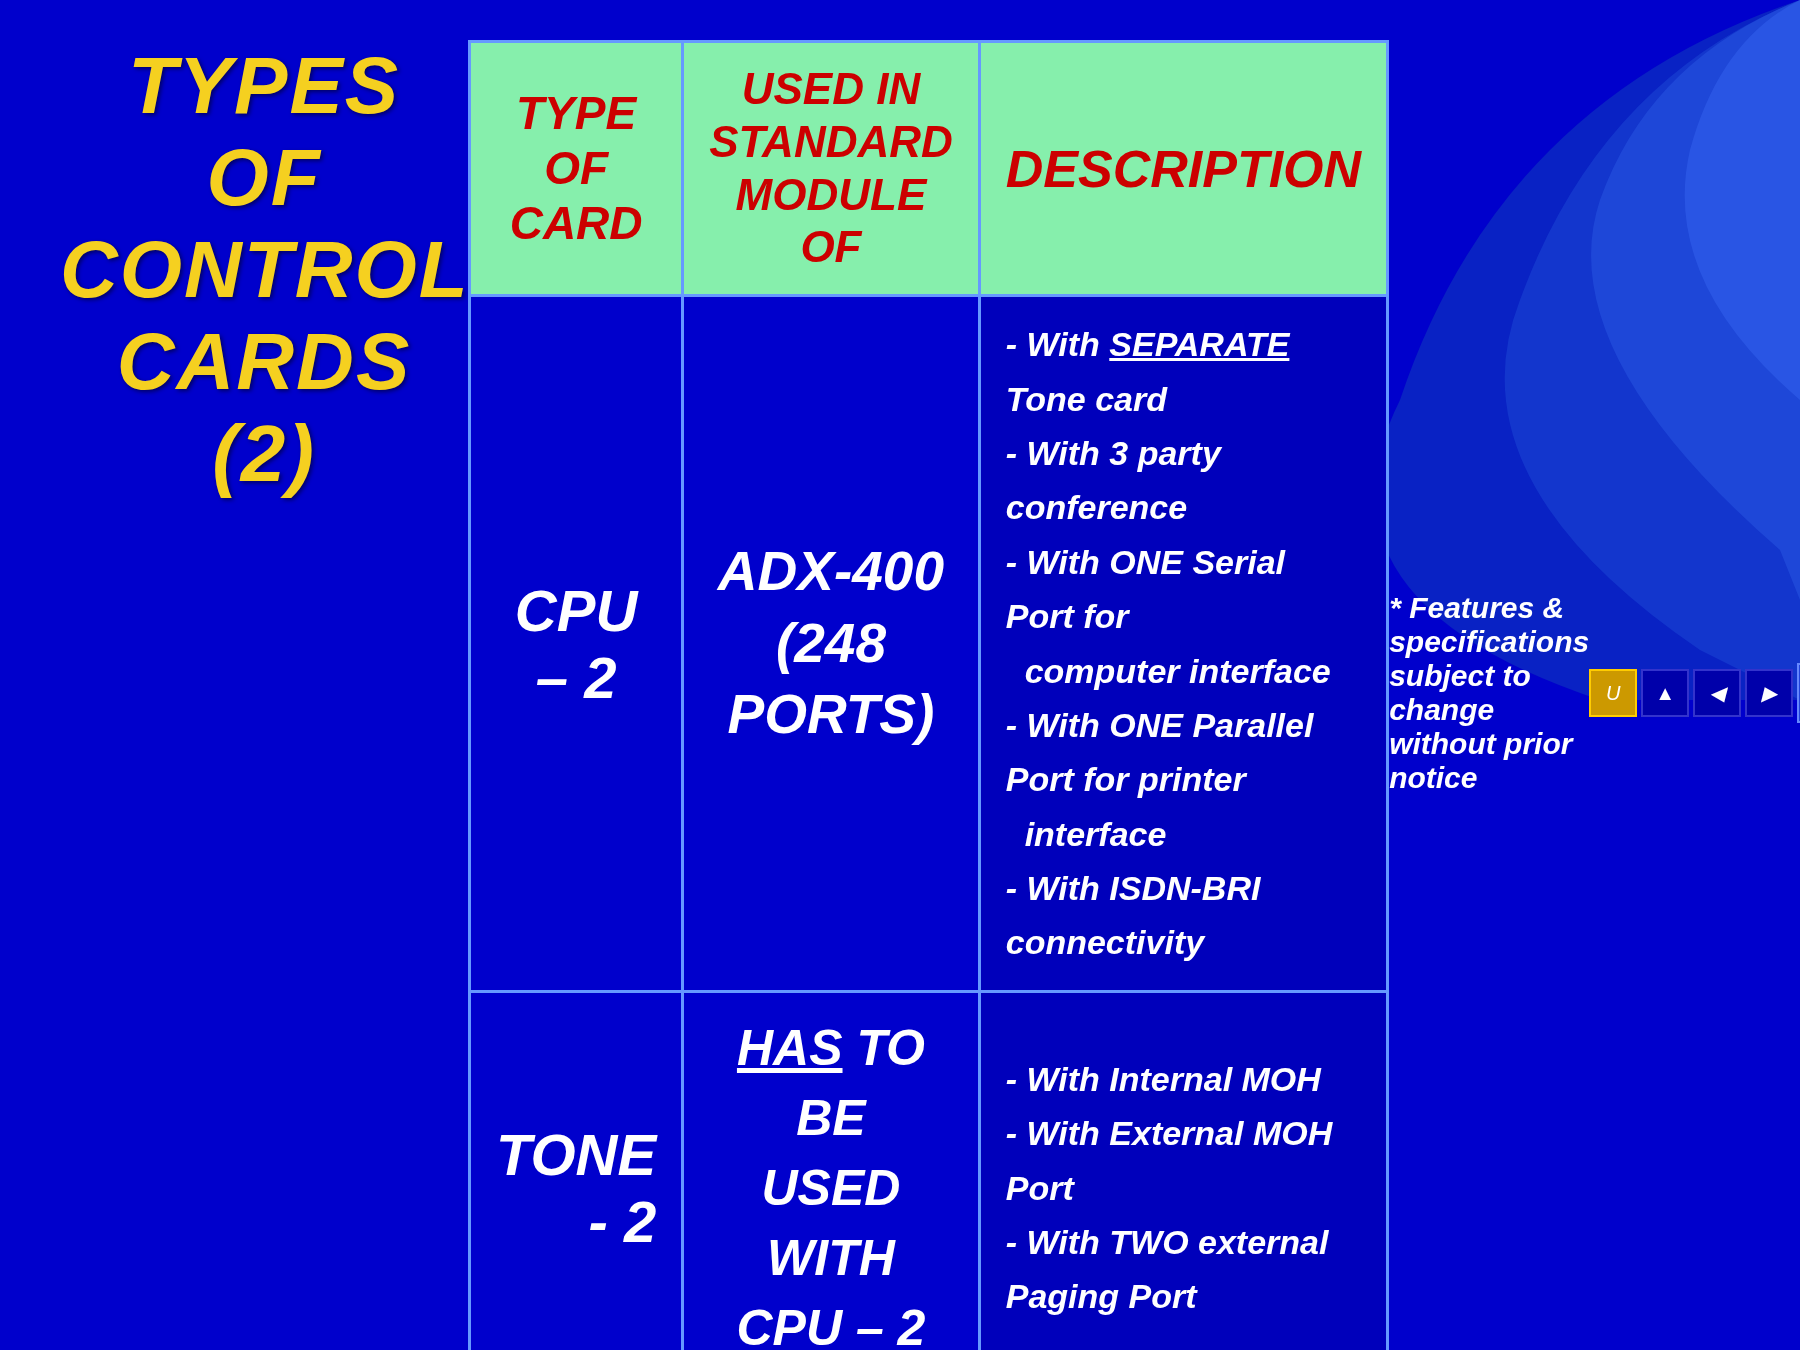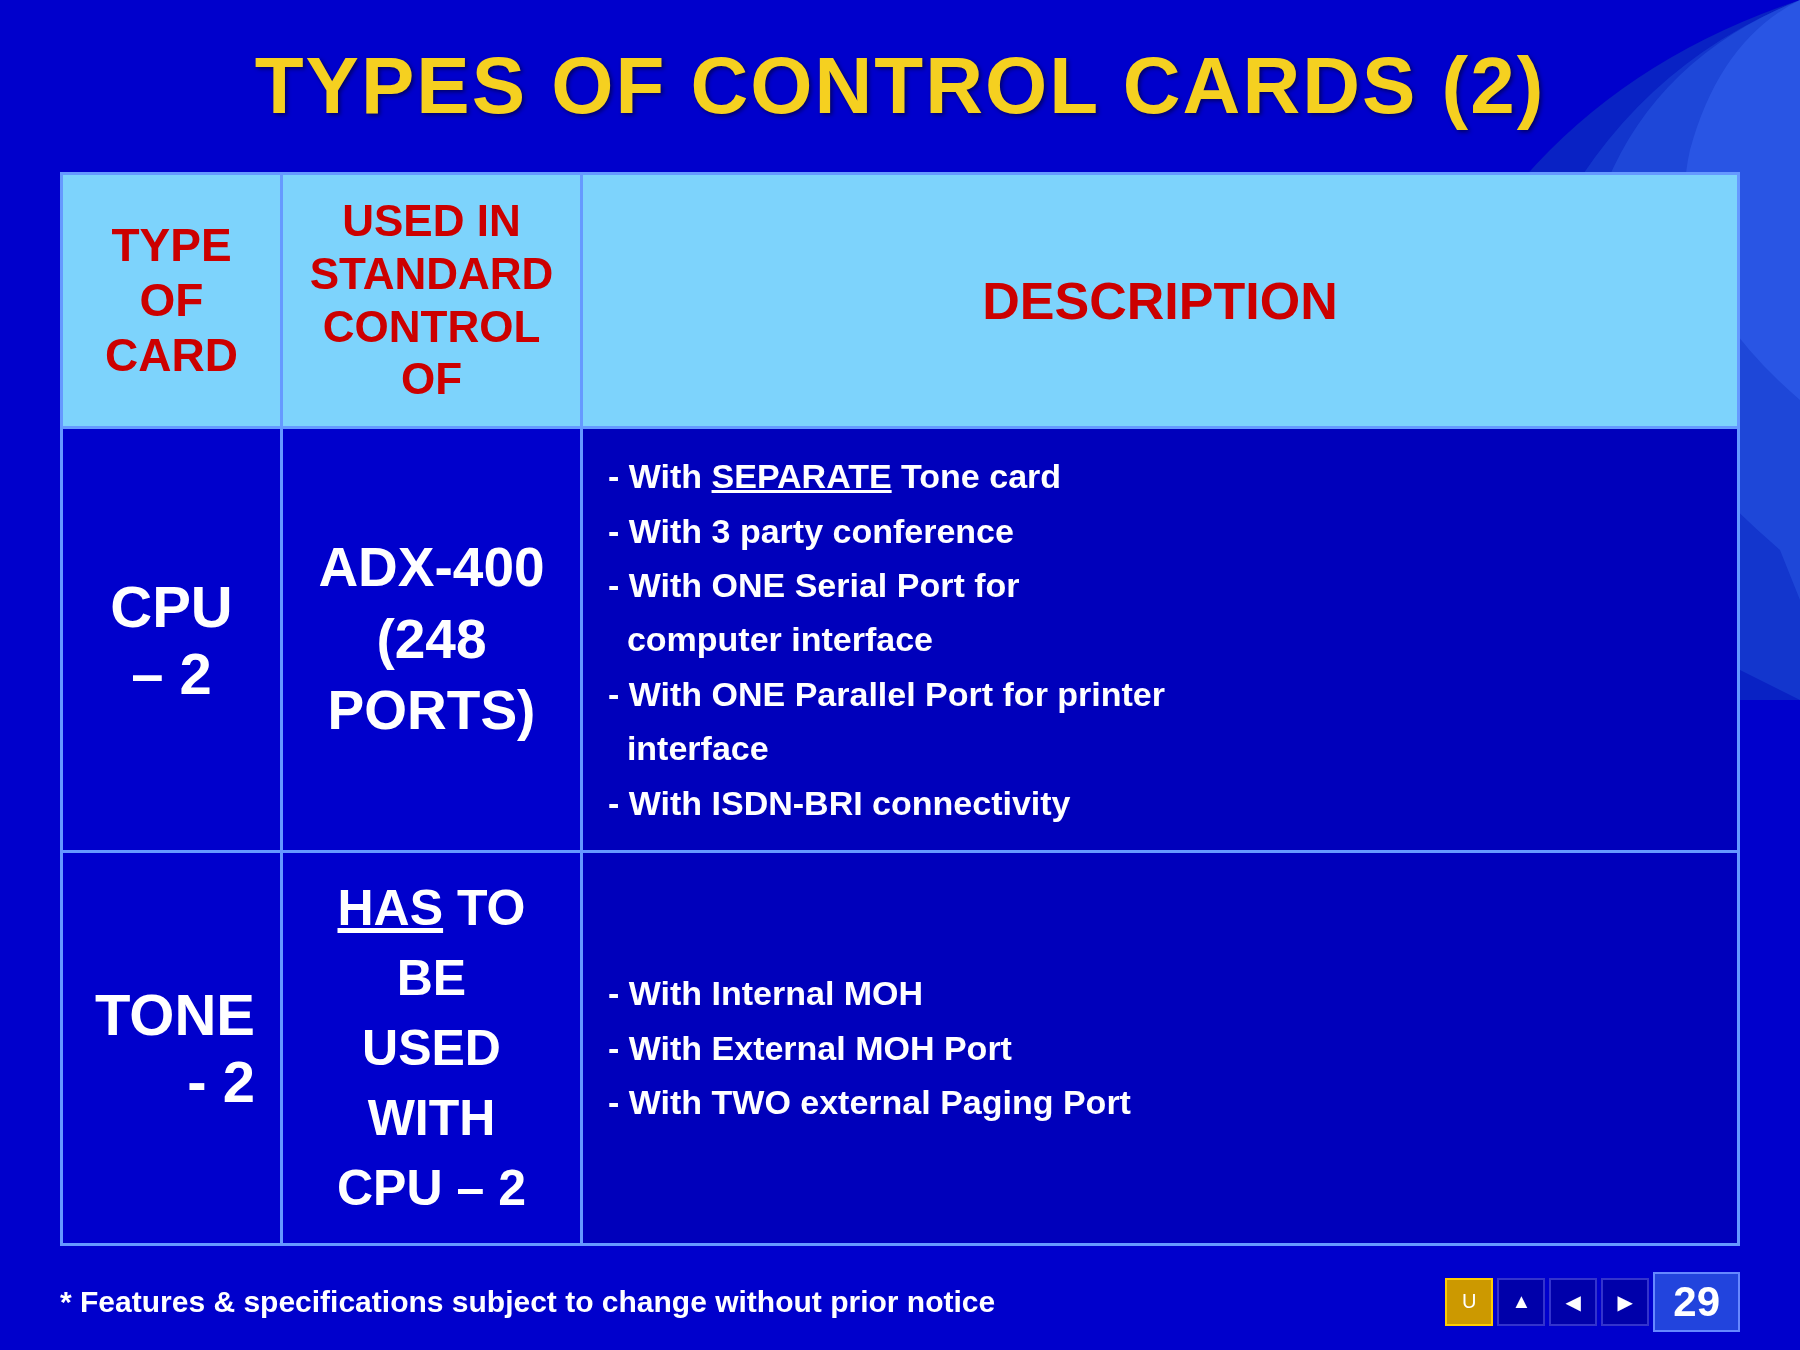--- a/index.html
+++ b/index.html
@@ -23,21 +23,22 @@
       pointer-events: none;
       z-index: 0;
     }
 
     .content {
       position: relative;
       z-index: 1;
       padding: 40px 60px 30px 60px;
       height: 100%;
       display: flex;
-      flex-direction: column;
+      flex-direction: row;
+      font-style: italic;
     }
 
     .page-title {
       color: #f5d020;
       font-size: 80px;
       font-weight: 900;
       text-align: center;
       margin-bottom: 40px;
       text-shadow: 2px 2px 4px rgba(0,0,0,0.5);
       letter-spacing: 2px;
@@ -52,21 +53,21 @@
 
     .main-table th,
     .main-table td {
       border: 3px solid #6699ff;
       vertical-align: middle;
       padding: 20px 25px;
     }
 
     
     .header-row th {
-      background: #7dd3fc;
+      background: #86efac;
       text-align: center;
     }
 
     .th-type-card {
       width: 220px;
       color: #cc0000;
       font-size: 46px;
       font-weight: 900;
       line-height: 1.2;
     }
@@ -214,21 +215,21 @@
 
   <div class="page-title">TYPES OF CONTROL CARDS (2)</div>
 
   <table class="main-table">
     <thead>
       <tr class="header-row">
         <th class="th-type-card">
           <span>TYPE OF CARD</span>
         </th>
         <th class="th-used-in">
-          <span>USED IN STANDARD CONTROL OF</span>
+          <span>USED IN STANDARD MODULE OF</span>
         </th>
         <th class="th-description">
           <span>DESCRIPTION</span>
         </th>
       </tr>
     </thead>
     <tbody>
 
       <tr class="data-row cpu-row">
         <td class="cpu-type-cell">

